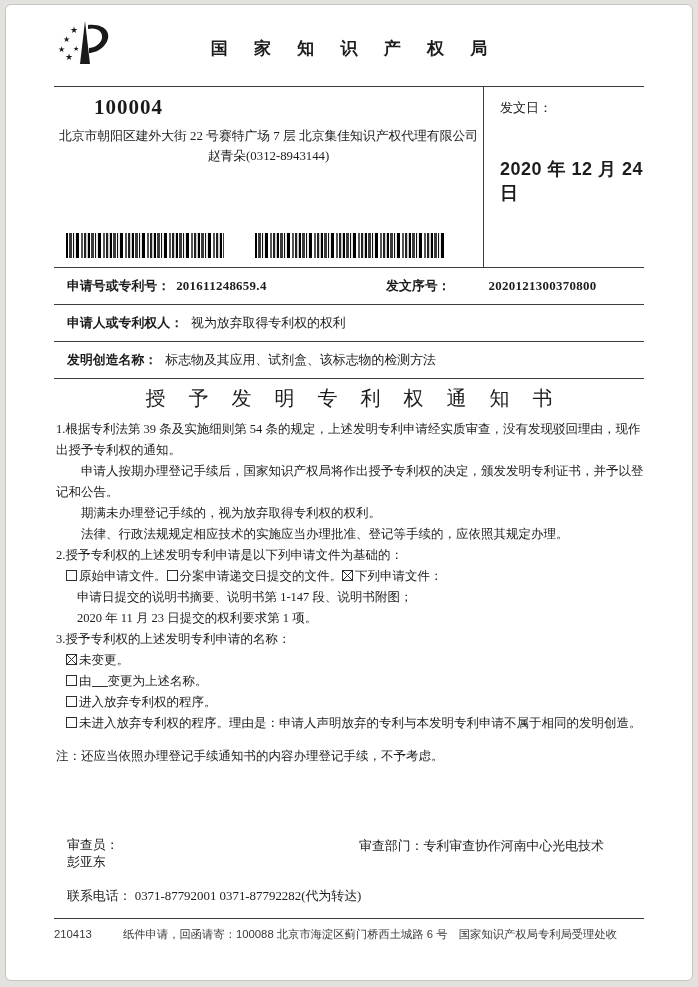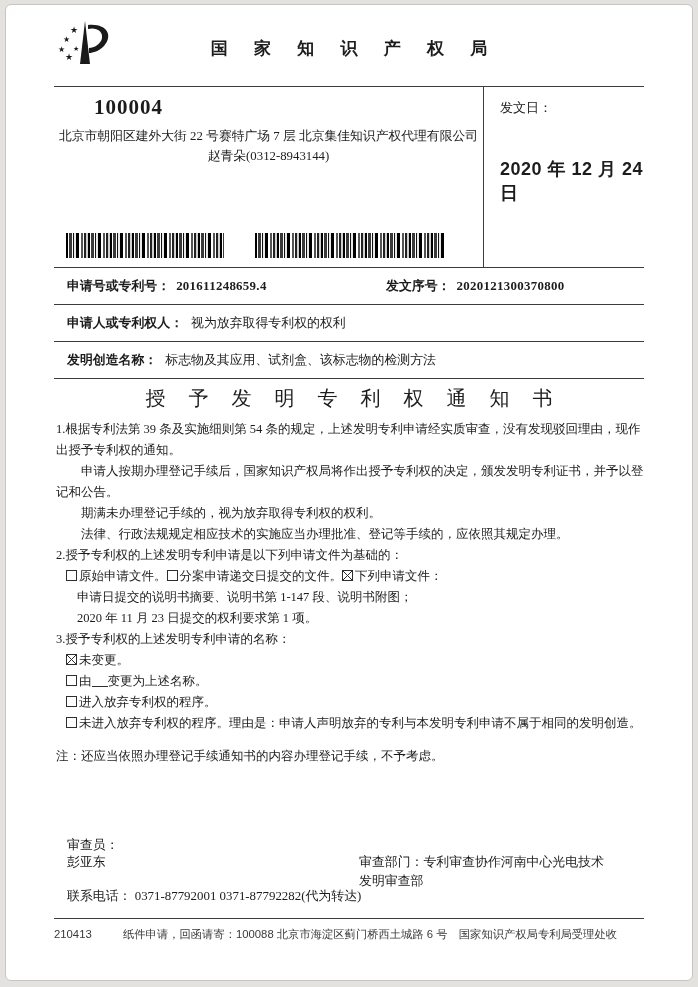--- a/index.html
+++ b/index.html
@@ -52,21 +52,21 @@
       #e8e8e8 8px 10px,#000 10px 13px,#fff 13px 15px,#555 15px 17px,#fff 17px 18px,
       #222 18px 20px,#cfcfcf 20px 22px);}
   .barcode.b1{left:12px; width:158px;}
   .barcode.b2{left:201px; width:190px;}
   
   .field-rows{font-size:12.9px;}
   .frow{height:37px; display:flex; align-items:center; border-bottom:1.4px solid #3c3c3c; padding-left:13px; box-sizing:border-box;}
   .flabel{font-weight:bold;}
   .fval{margin-left:8px;}
   .fval.bold{font-weight:bold; margin-left:6px; letter-spacing:.3px;}
-  .fcol-right{margin-left:auto; width:258px; display:flex; align-items:center;}
+  .fcol-right{margin-left:auto; width:258px; display:flex; align-items:center;gap:32px;}
   
   .notice-title{
     text-align:center; font-weight:normal; font-size:20px;
     letter-spacing:9px; text-indent:9px; margin-top:6px;
   }
   .notice-body{font-size:12.5px; line-height:21px; margin-top:7px;}
   .bline{white-space:normal;}
   .bline.i0{padding-left:2px;}
   .bline.i1{text-indent:2em; padding-left:2px;}
   .bline.i2{padding-left:12px;}
@@ -79,21 +79,21 @@
   .cbx.checked{
     background-image:
       linear-gradient(to top right, transparent 45%, #2e2e2e 47%, #2e2e2e 53%, transparent 55%),
       linear-gradient(to bottom right, transparent 45%, #2e2e2e 47%, #2e2e2e 53%, transparent 55%);
   }
   .blank{display:inline-block; border-bottom:1px solid #2e2e2e; height:13px; vertical-align:-2px;}
   .note-line{font-size:12.5px; margin-top:14px; padding-left:2px;}
   
   .signature{margin-top:72px; font-size:12.9px; position:relative; padding-left:13px;}
   .sig-row{display:flex;flex-direction:column;}
-  .sig-dept{position:absolute; left:305px; top:16px; width:290px; line-height:19px;}
+  .sig-dept{position:absolute; left:305px; top:0; width:290px; line-height:19px;}
   .sig-phone{margin-top:17px;}
   
   .footer-rule{border:0; border-top:1.4px solid #3c3c3c; margin-top:13px;}
   .footer{
     display:flex; margin-top:9px;
     font-family:"Liberation Sans", sans-serif;
     font-size:11.3px; line-height:13.5px; color:#3a3a3a;
   }
   .f-codes{width:48px; flex:none;}
   .f-text{flex:1; padding-left:14px;}
@@ -169,21 +169,20 @@
     </div>
   <div class="note-line">注：还应当依照办理登记手续通知书的内容办理登记手续，不予考虑。</div>
 
   <div class="signature">
     <div class="sig-row">
       <span>审查员：</span>
       <span>彭亚东</span>
     </div>
     <div class="sig-dept">
       <span>审查部门：</span><span>专利审查协作河南中心光电技术</span>
-      <div>发明审查部</div>
     </div>
     <div class="sig-phone">
       <span>联系电话：</span>
       <span>0371-87792001 0371-87792282(代为转达)</span>
     </div>
   </div>
 
   <hr class="footer-rule">
   <div class="footer">
     <div class="f-codes">

